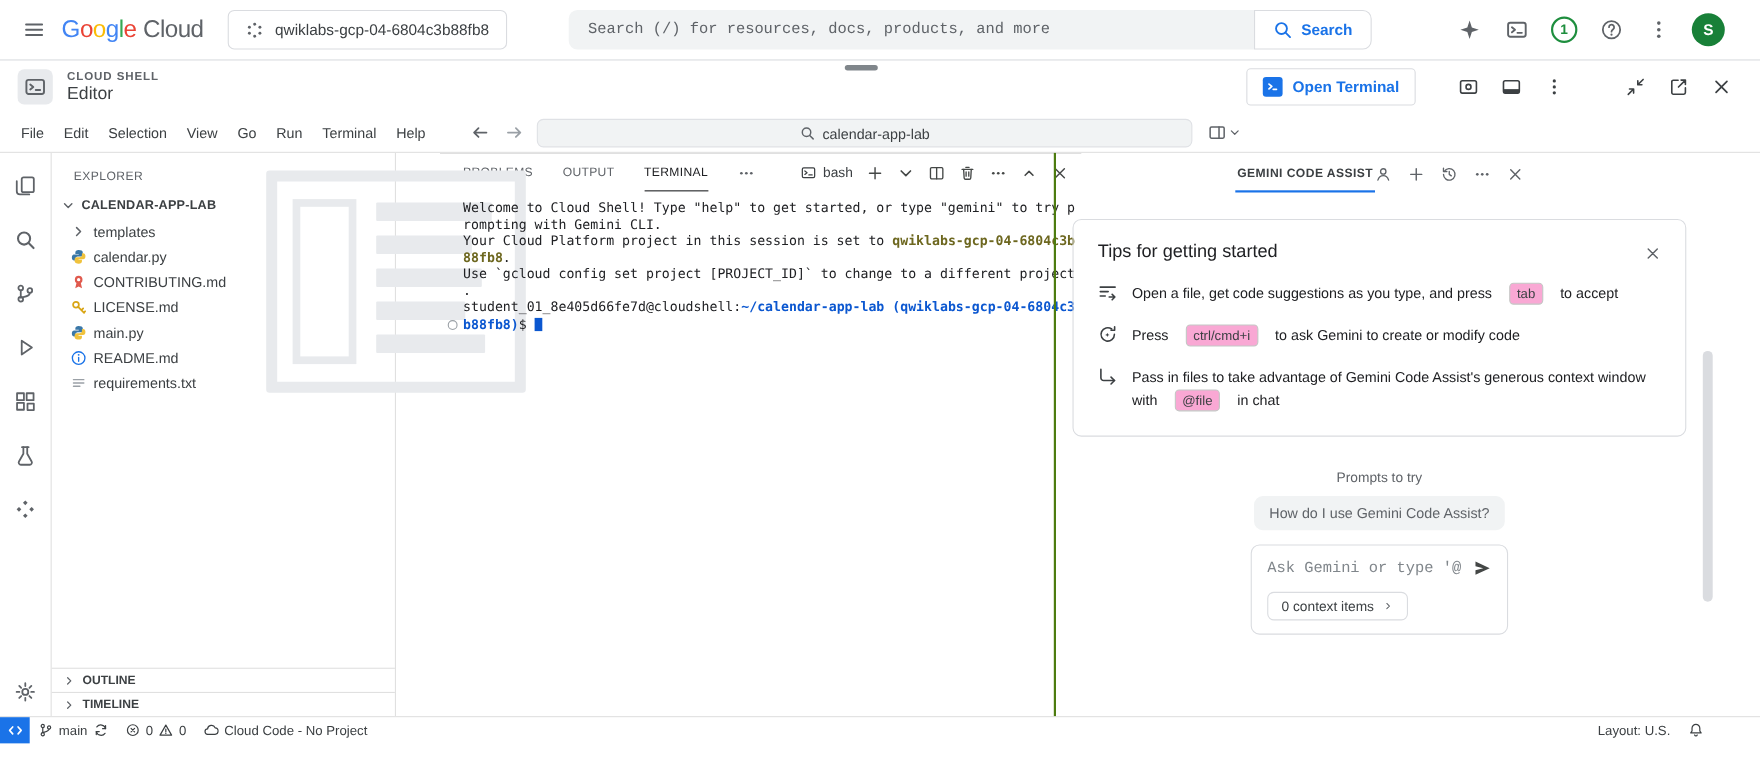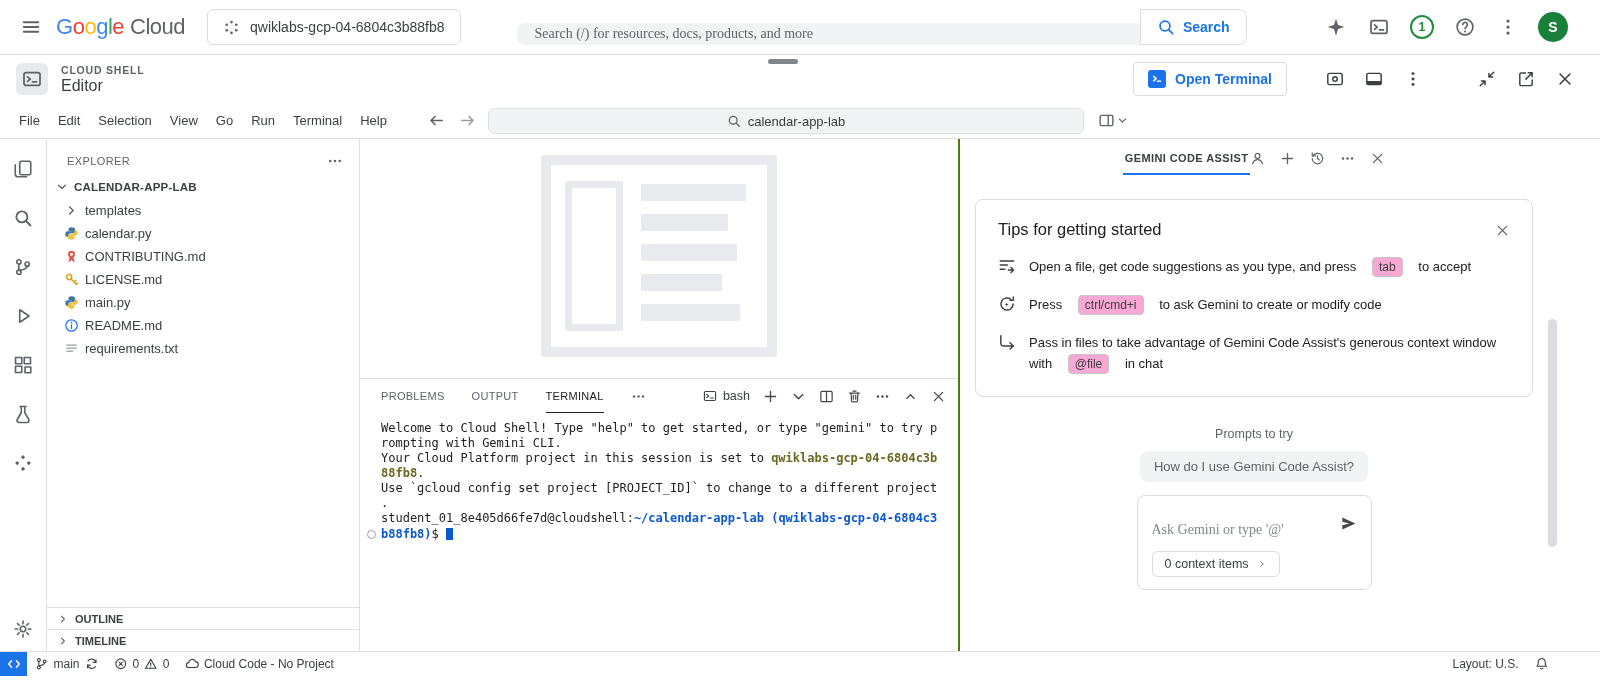--- a/index.html
+++ b/index.html
@@ -1,19 +1,19 @@
 <!DOCTYPE html>
 <html style="--accent-blue: #1a73e8; --link-blue: #0b57d0; --success-green: #1e8e3e; --avatar-green: #188038; --terminal-bold-olive: #6d671f; --text-primary: #202124; --text-secondary: #5f6368;"><head>
 <meta charset="utf-8">
 <style>
 *{margin:0;padding:0;box-sizing:border-box;}
 html,body{width:1600px;height:688px;overflow:hidden;background:#fff;color:#202124;
   font-family:"Liberation Sans",sans-serif;font-size:13px;}
 button{font-family:inherit;background:none;border:none;color:inherit;cursor:default;}
-input{font-family:Liberation Serif, serif;margin-top:14px;}
+input{font-family:Liberation Mono, monospace;}
 .app{width:1600px;height:688px;display:flex;flex-direction:column;}
 
 
 [data-icon]{display:inline-flex;width:16px;height:16px;flex:none;color:inherit;}
 
 
 .topbar{flex:0 0 55px;display:flex;align-items:center;border-bottom:1px solid #dadce0;padding:0 16px 0 14px;}
 .iconbtn{display:flex;align-items:center;justify-content:center;width:34px;height:34px;border-radius:50%;color:#5f6368;}
 .burger [data-icon]{width:20px;height:20px;}
 .glogo{display:flex;align-items:baseline;margin-left:8px;font-size:22px;letter-spacing:-0.5px;}
@@ -81,21 +81,21 @@
 .root-row{display:flex;align-items:center;gap:5px;height:24px;padding:0 8px;font-size:11.5px;font-weight:700;color:#3c4043;letter-spacing:.2px;}
 .root-row [data-icon]{width:14px;height:14px;color:#5f6368;}
 .file-row{display:flex;align-items:center;gap:6px;height:23px;padding:0 8px 0 17px;font-size:13px;color:#3c4043;}
 .file-row [data-icon]{width:15px;height:15px;color:#5f6368;}
 .exp-bottom{margin-top:auto;}
 .exp-section{display:flex;align-items:center;gap:6px;height:22px;border-top:1px solid #e0e0e0;padding:0 10px;
   font-size:11px;font-weight:700;color:#3c4043;}
 .exp-section [data-icon]{width:12px;height:12px;color:#5f6368;}
 
 
-.editor-col{flex:1;display:flex;flex-direction:column;min-width:0;gap:40px;}
+.editor-col{flex:1;display:flex;flex-direction:row;min-width:0;gap:40px;}
 .editor-view{flex:1;position:relative;}
 .placeholder{position:absolute;left:50%;top:16px;transform:translateX(-50%);width:236px;height:202px;
   border:10px solid #e8eaed;border-radius:3px;display:flex;padding:16px 14px;gap:18px;}
 .ph-page{width:58px;border:7px solid #e8eaed;}
 .ph-bars{flex:1;display:flex;flex-direction:column;gap:13px;padding-top:3px;}
 .ph-bars i{display:block;height:17px;background:#e8eaed;border-radius:1px;}
 .ph-bars i:nth-child(1){width:94%;}.ph-bars i:nth-child(2){width:78%;}
 .ph-bars i:nth-child(3){width:86%;}.ph-bars i:nth-child(4){width:72%;}
 .ph-bars i:nth-child(5){width:88%;}
 

